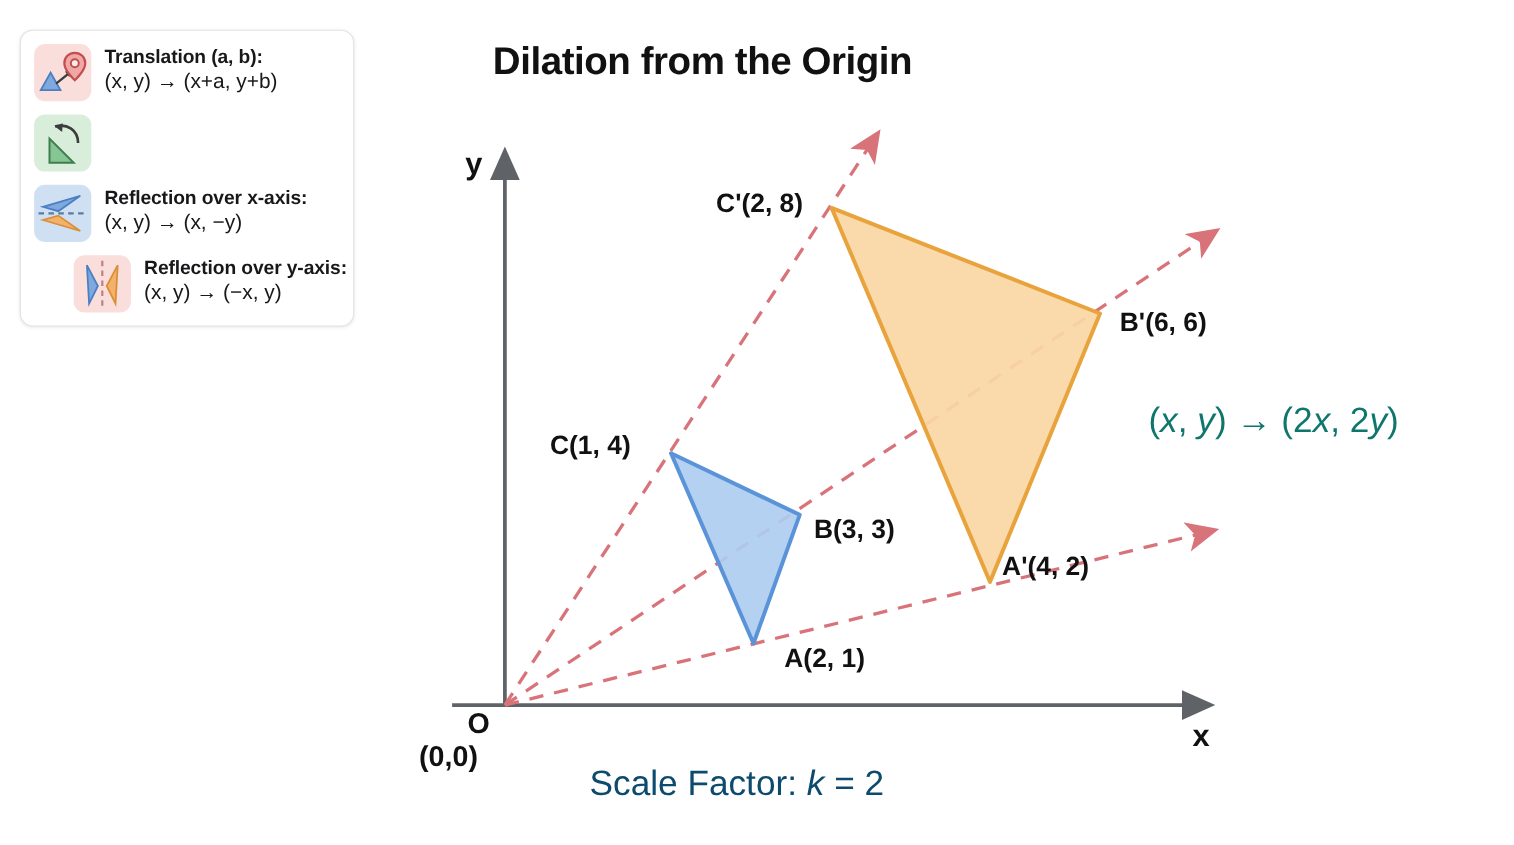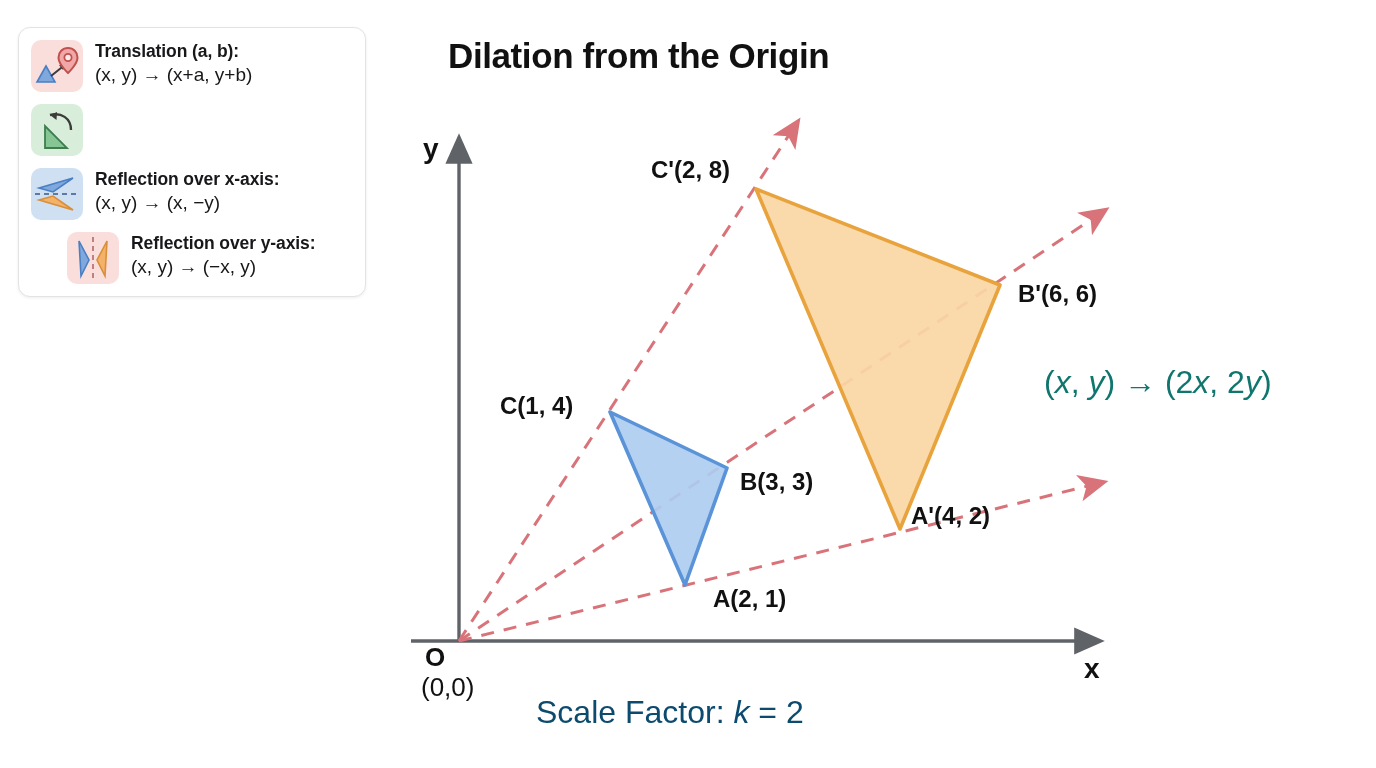--- a/index.html
+++ b/index.html
@@ -8,21 +8,21 @@
     background:#ffffff;
     font-family:"Liberation Sans", sans-serif;
     color:#111111;
     overflow:hidden;
     position:relative;
   }
   #stage{position:absolute;left:0;top:0;width:1376px;height:768px;}
 
   
   .legend{
-    position:absolute;left:18px;top:27px;width:348px;
+    position:absolute;left:18px;top:27px;width:304px;
     background:#ffffff;
     border:1px solid #e3e3e6;
     border-radius:12px;
     box-shadow:0 1px 3px rgba(0,0,0,.07);
     padding:12px 10px 12px 12px;
     box-sizing:border-box;
   }
   .legend-row{display:flex;align-items:flex-start;margin-bottom:12px;}
   .legend-row:last-child{margin-bottom:0;padding-left:36px;}
   .legend-icon{
@@ -53,21 +53,21 @@
     position:absolute;left:1044px;top:364px;
     font-size:32px;font-weight:400;color:#0f766e;white-space:nowrap;
   }
   .rule-big i{font-style:italic;}
   .scale-note{
     position:absolute;left:536px;top:694px;
     font-size:32px;font-weight:400;color:#0c4a6e;white-space:nowrap;
   }
   .scale-note i{font-style:italic;}
   .origin-o{position:absolute;left:425px;top:642px;font-size:26px;font-weight:700;color:#111;}
-  .origin-c{position:absolute;left:381px;top:672px;font-size:26px;font-weight:400;color:#111;margin-left:40px;}
+  .origin-c{position:absolute;left:381px;top:672px;font-size:26px;font-weight:700;color:#111;}
 </style>
 </head>
 <body>
 
 <div id="stage">
 
   <div class="legend">
 
     <div class="legend-row">
       <div class="legend-icon" style="background:#fadedc">
@@ -156,21 +156,21 @@
   </svg>
 
   <div class="axis-lbl" style="left:423px;top:133px;">y</div>
   <div class="axis-lbl" style="left:1084px;top:653px;">x</div>
   <div class="origin-o">O</div>
   <div class="origin-c">(0,0)</div>
 
   <div class="lbl" style="left:500px;top:392px;">C(1, 4)</div>
   <div class="lbl" style="left:740px;top:468px;">B(3, 3)</div>
   <div class="lbl" style="left:713px;top:585px;">A(2, 1)</div>
-  <div class="lbl" style="left:651px;top:156px;text-align:center;">C'(2, 8)</div>
+  <div class="lbl" style="left:651px;top:172px;text-align:center;">C'(2, 8)</div>
   <div class="lbl" style="left:1018px;top:280px;">B'(6, 6)</div>
   <div class="lbl" style="left:911px;top:502px;">A'(4, 2)</div>
 
   <div class="rule-big"><span>(</span><i>x</i><span>, </span><i>y</i><span>) → (2</span><i>x</i><span>, 2</span><i>y</i><span>)</span></div>
 
   <div class="scale-note"><span>Scale Factor: </span><i>k</i><span> = 2</span></div>
 
 </div>
 
 </body></html>

